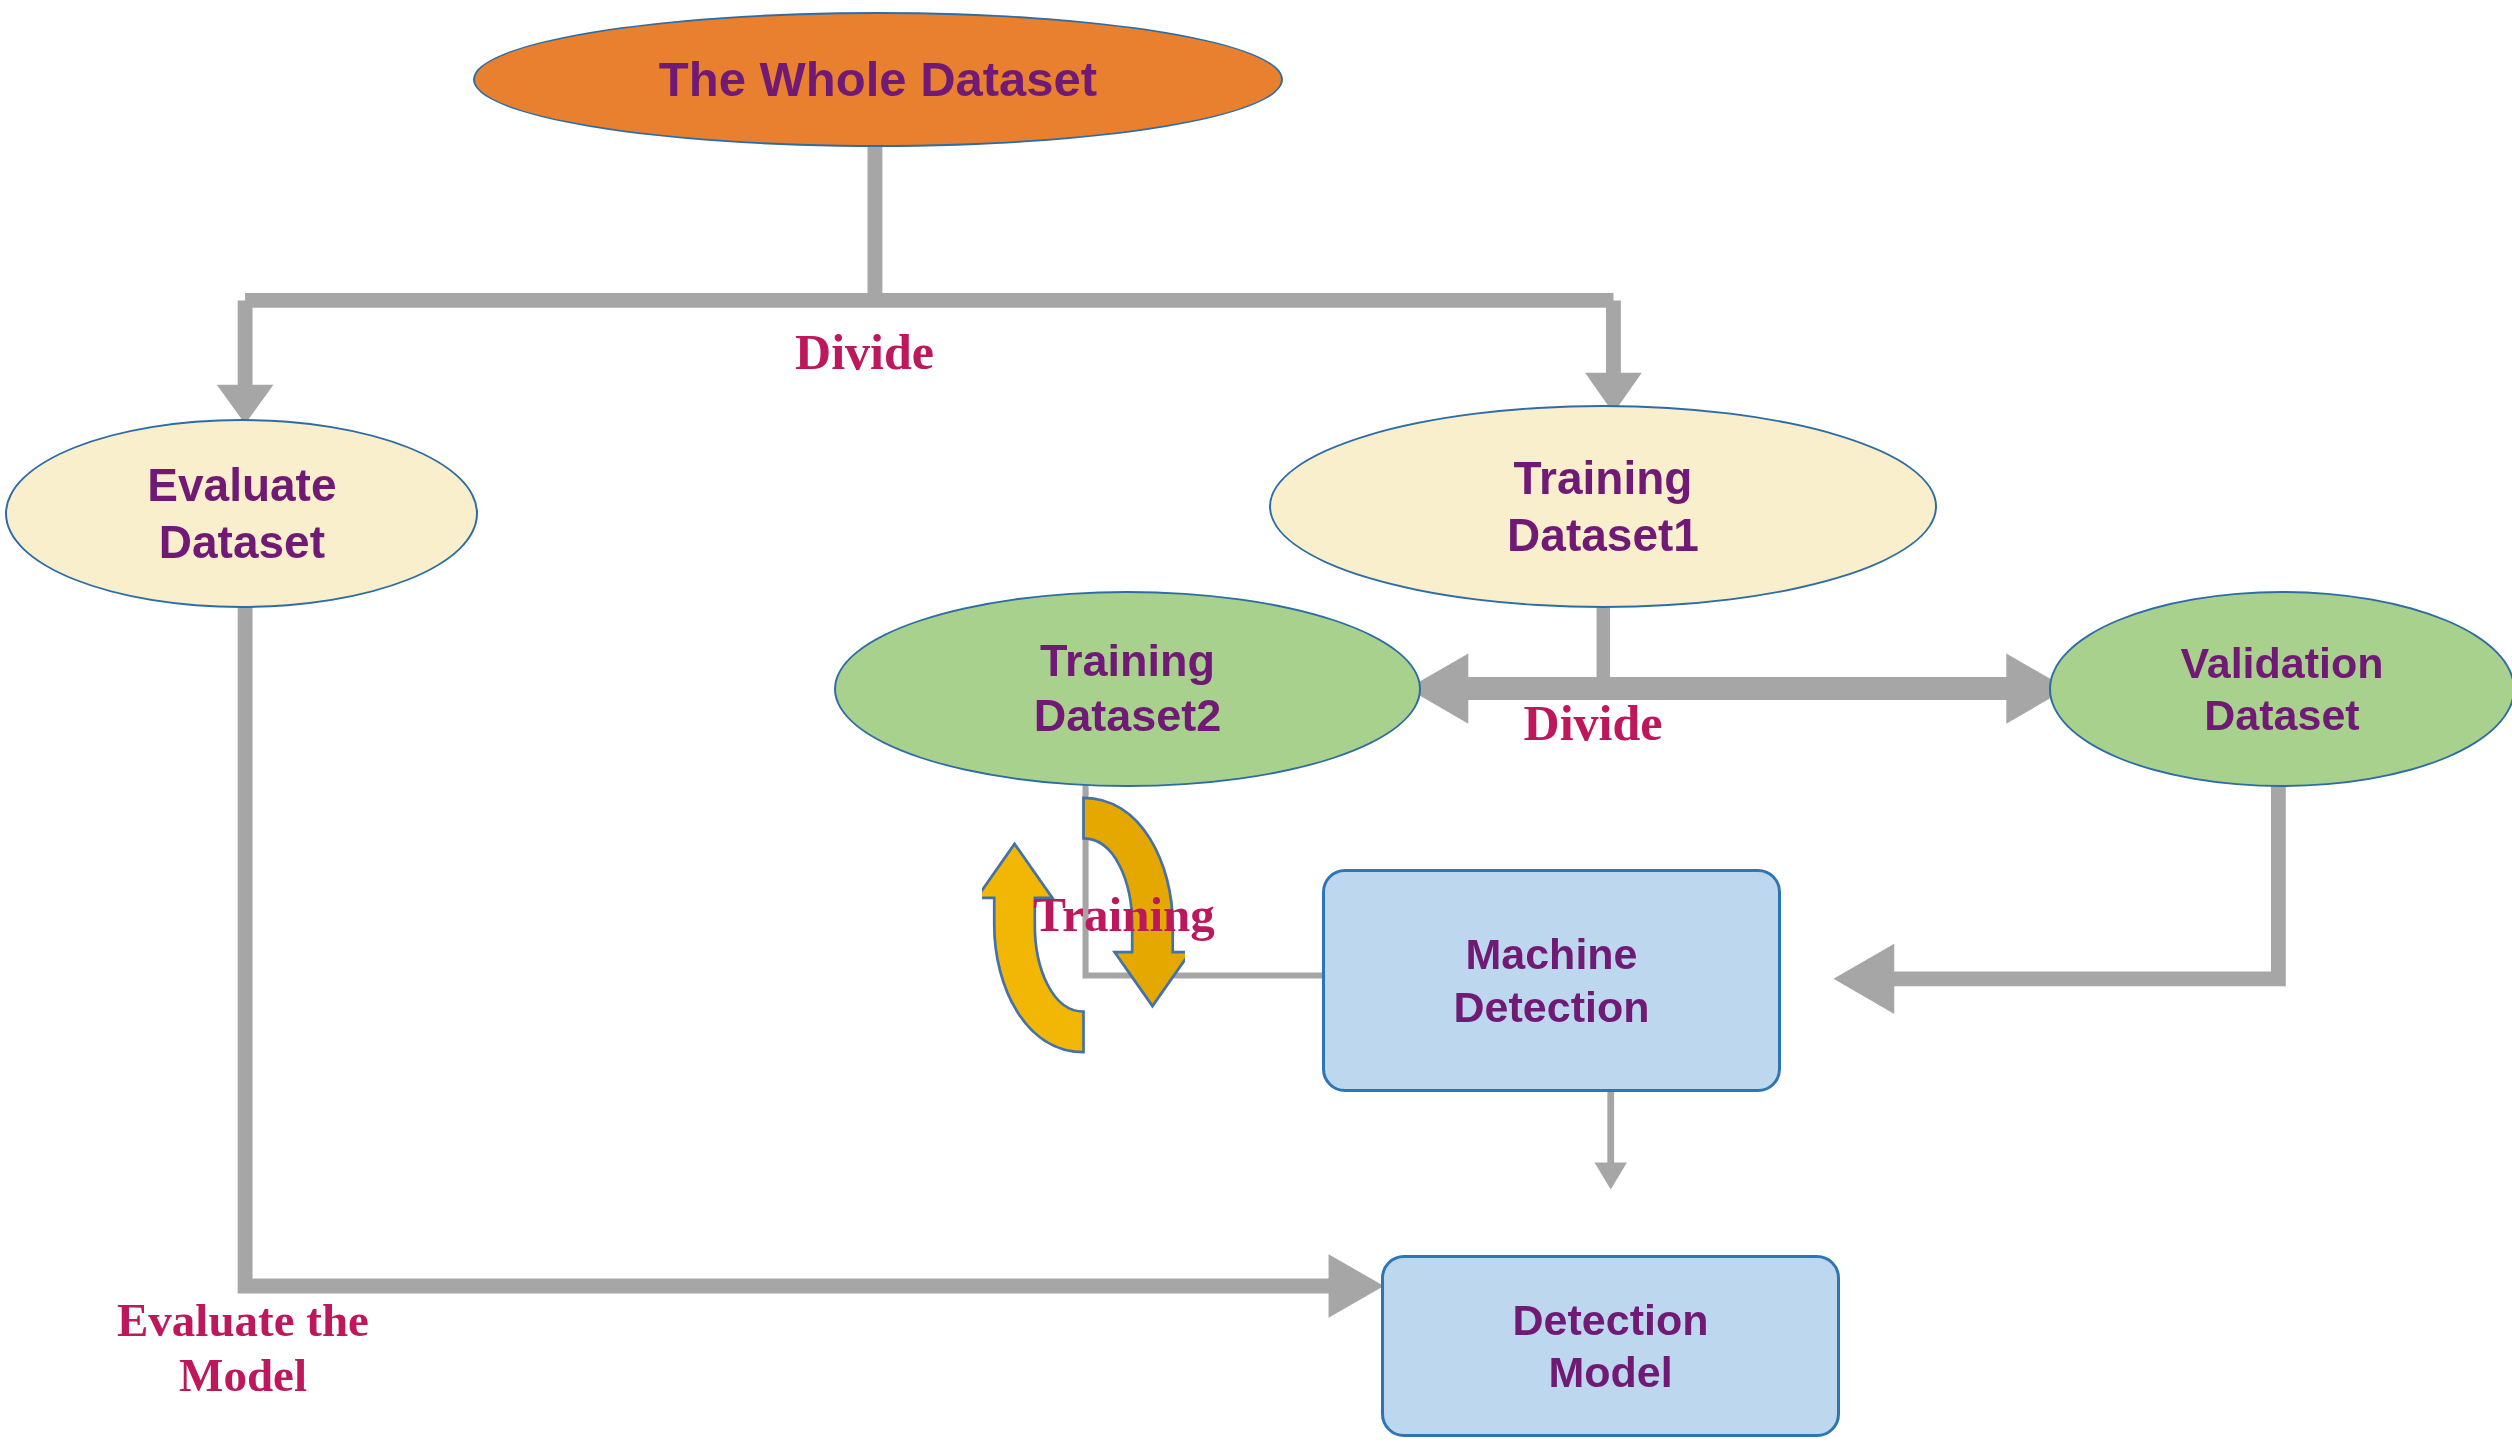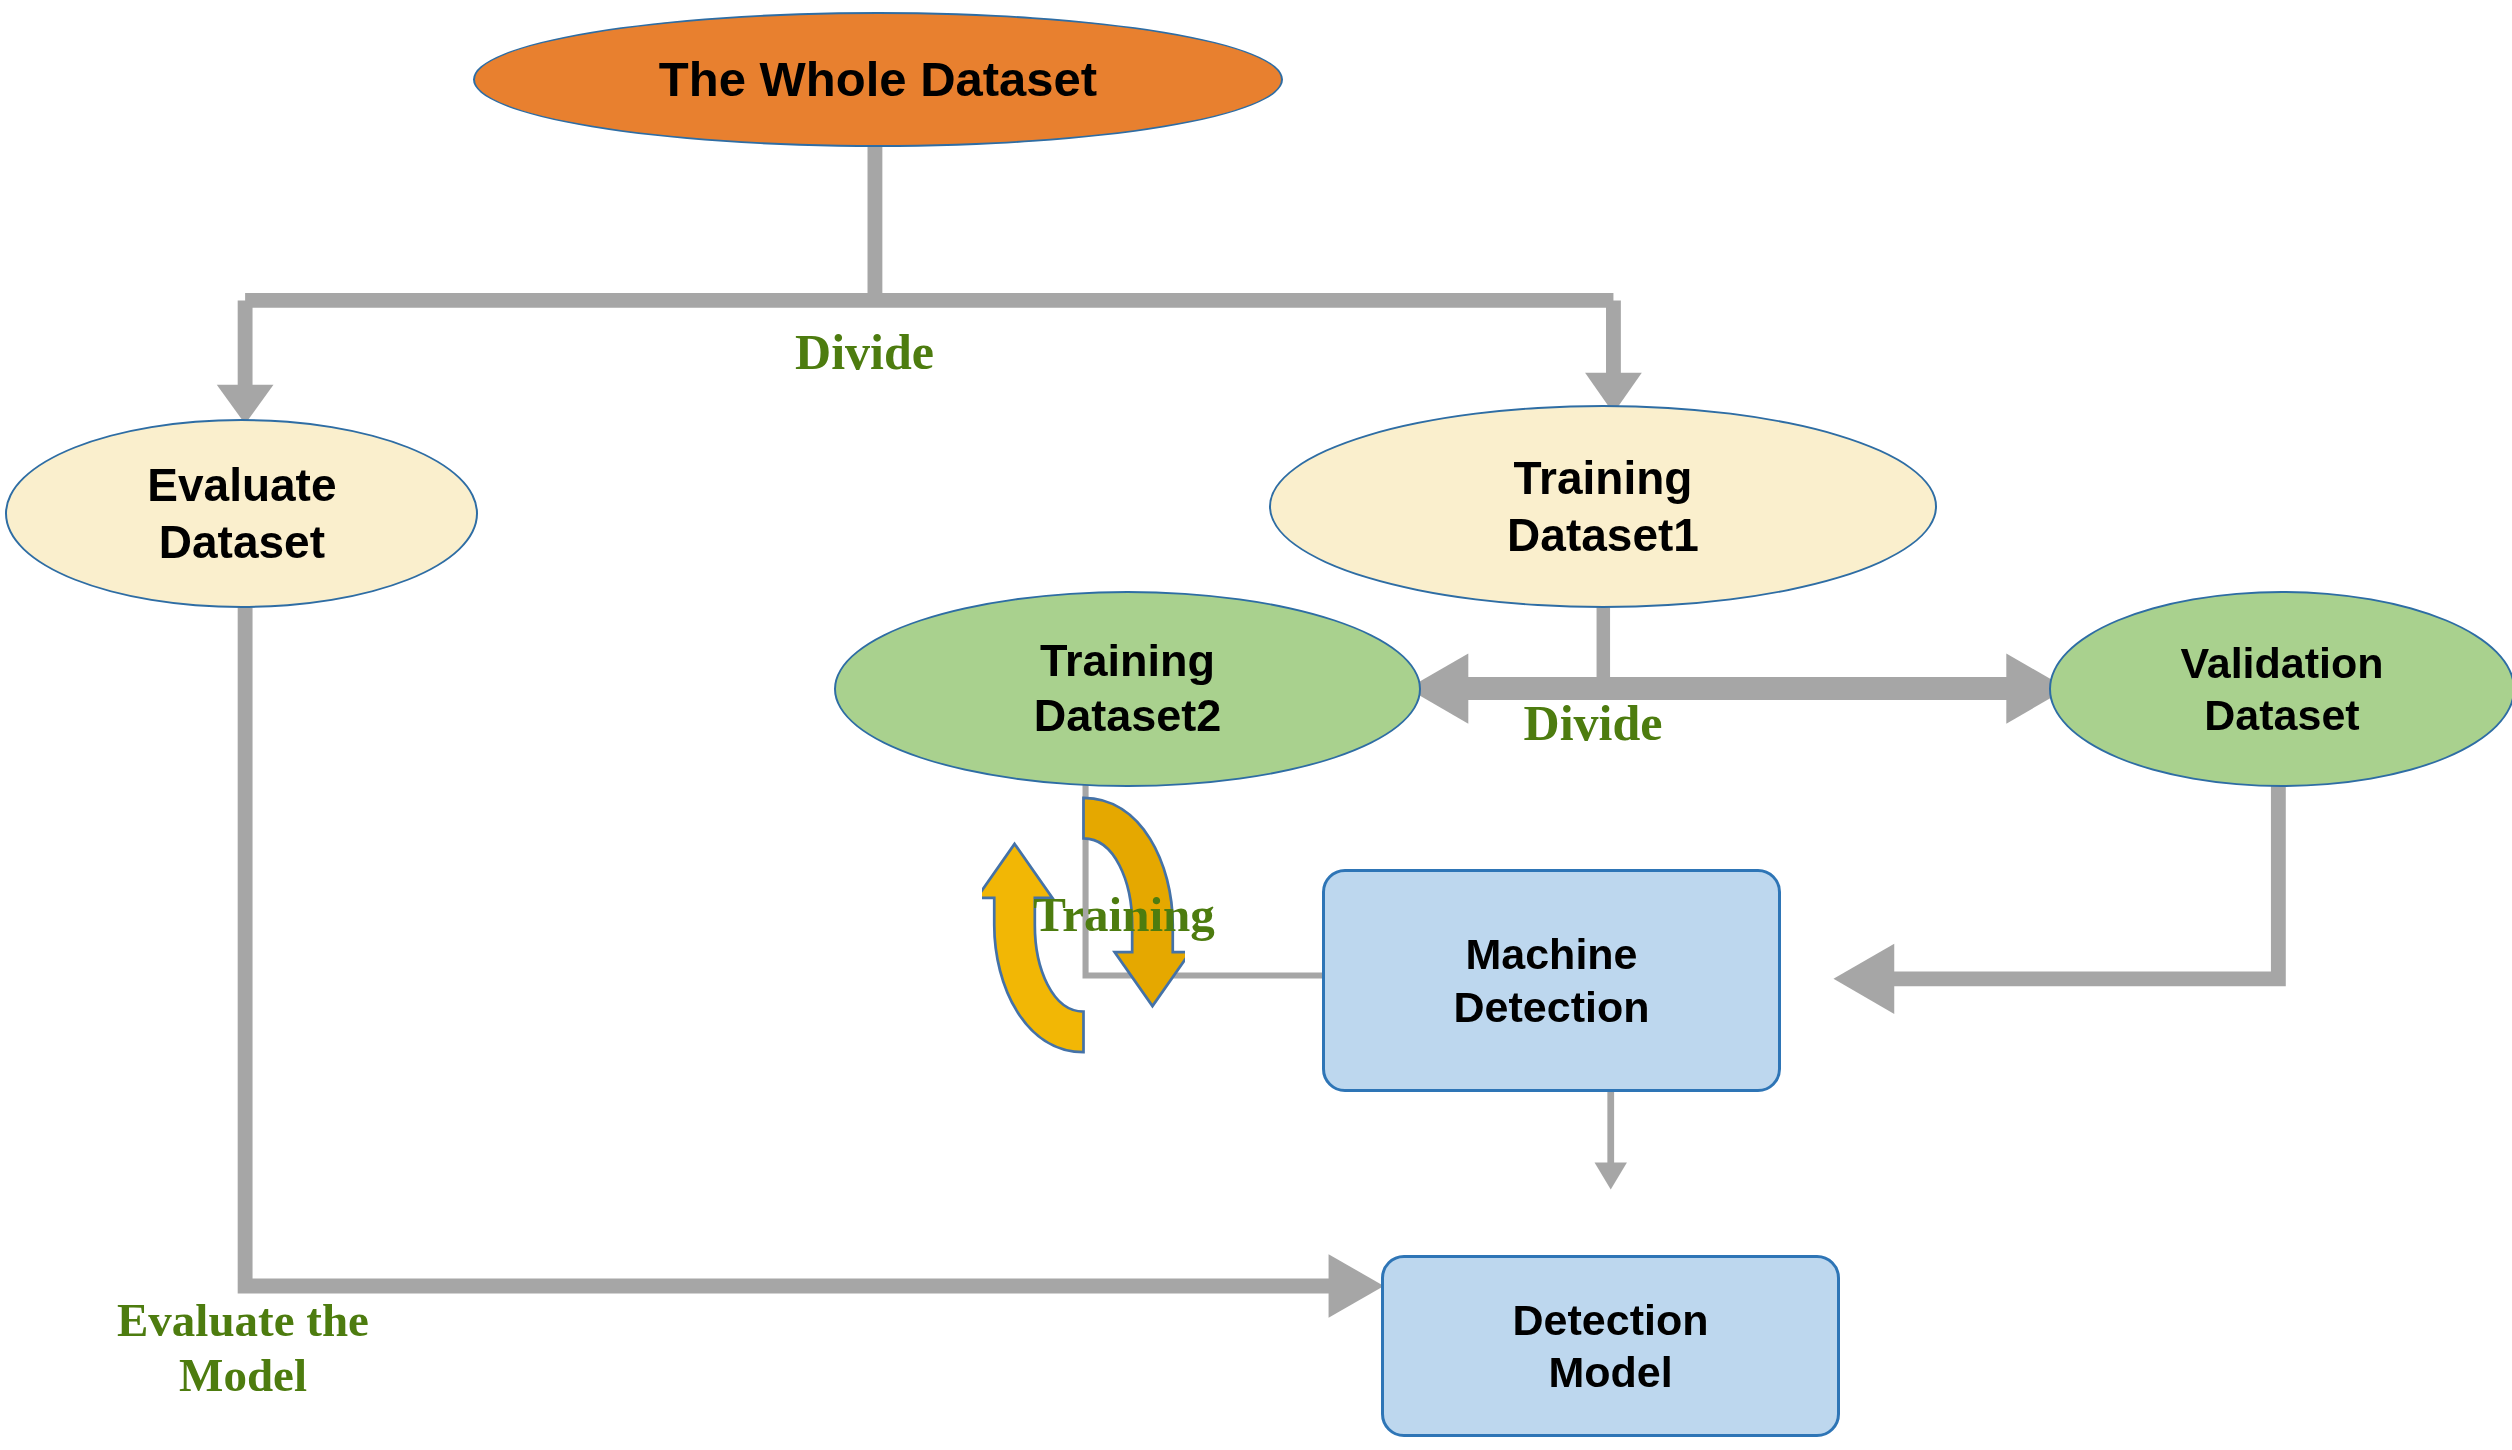--- a/index.html
+++ b/index.html
@@ -26,21 +26,21 @@
   }
 
   
   .node {
     position: absolute;
     display: flex;
     flex-direction: column;
     align-items: center;
     justify-content: center;
     text-align: left;
-    color: #000000;
+    color: #701a75;
     font-weight: bold;
     line-height: 1.22;
     box-sizing: border-box;
   }
   .ellipse {
     border-radius: 50%;
     border: 2px solid #2E6DA4;
   }
   .rbox {
     border-radius: 23px;
@@ -83,21 +83,21 @@
     left: 1381px; top: 1255px; width: 459px; height: 182px;
     background: #BDD7EE;
     font-size: 43px;
   }
 
   
   .serif-label {
     position: absolute;
     font-family: "Liberation Serif", "DejaVu Serif", serif;
     font-weight: bold;
-    color: #4d7c0f;
+    color: #be185d;
     text-align: center;
     line-height: 1.12;
     white-space: pre-line;
   }
   #label-divide1 { left: 736px; top: 324px;  width: 257px; font-size: 50px; }
   #label-divide2 { left: 1458px; top: 695px; width: 270px; font-size: 50px; }
   #label-training-loop {
     left: 982px; top: 888px; width: 284px; font-size: 49px; z-index: 6;
   }
   #label-select {

